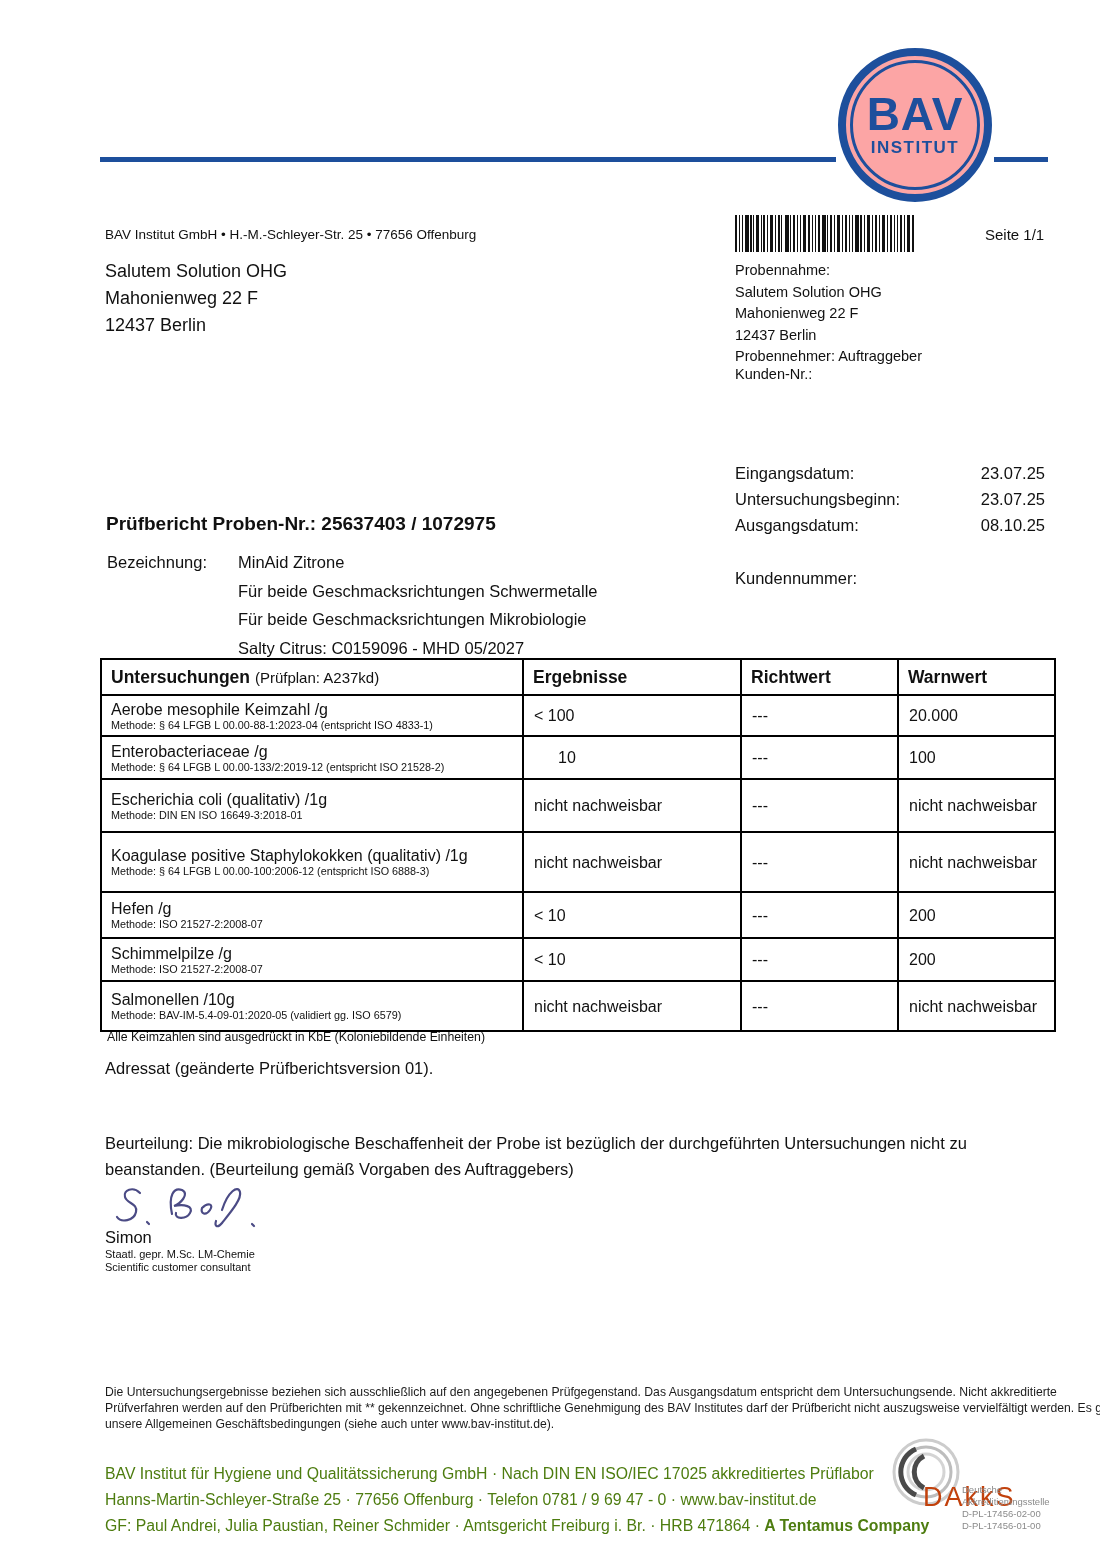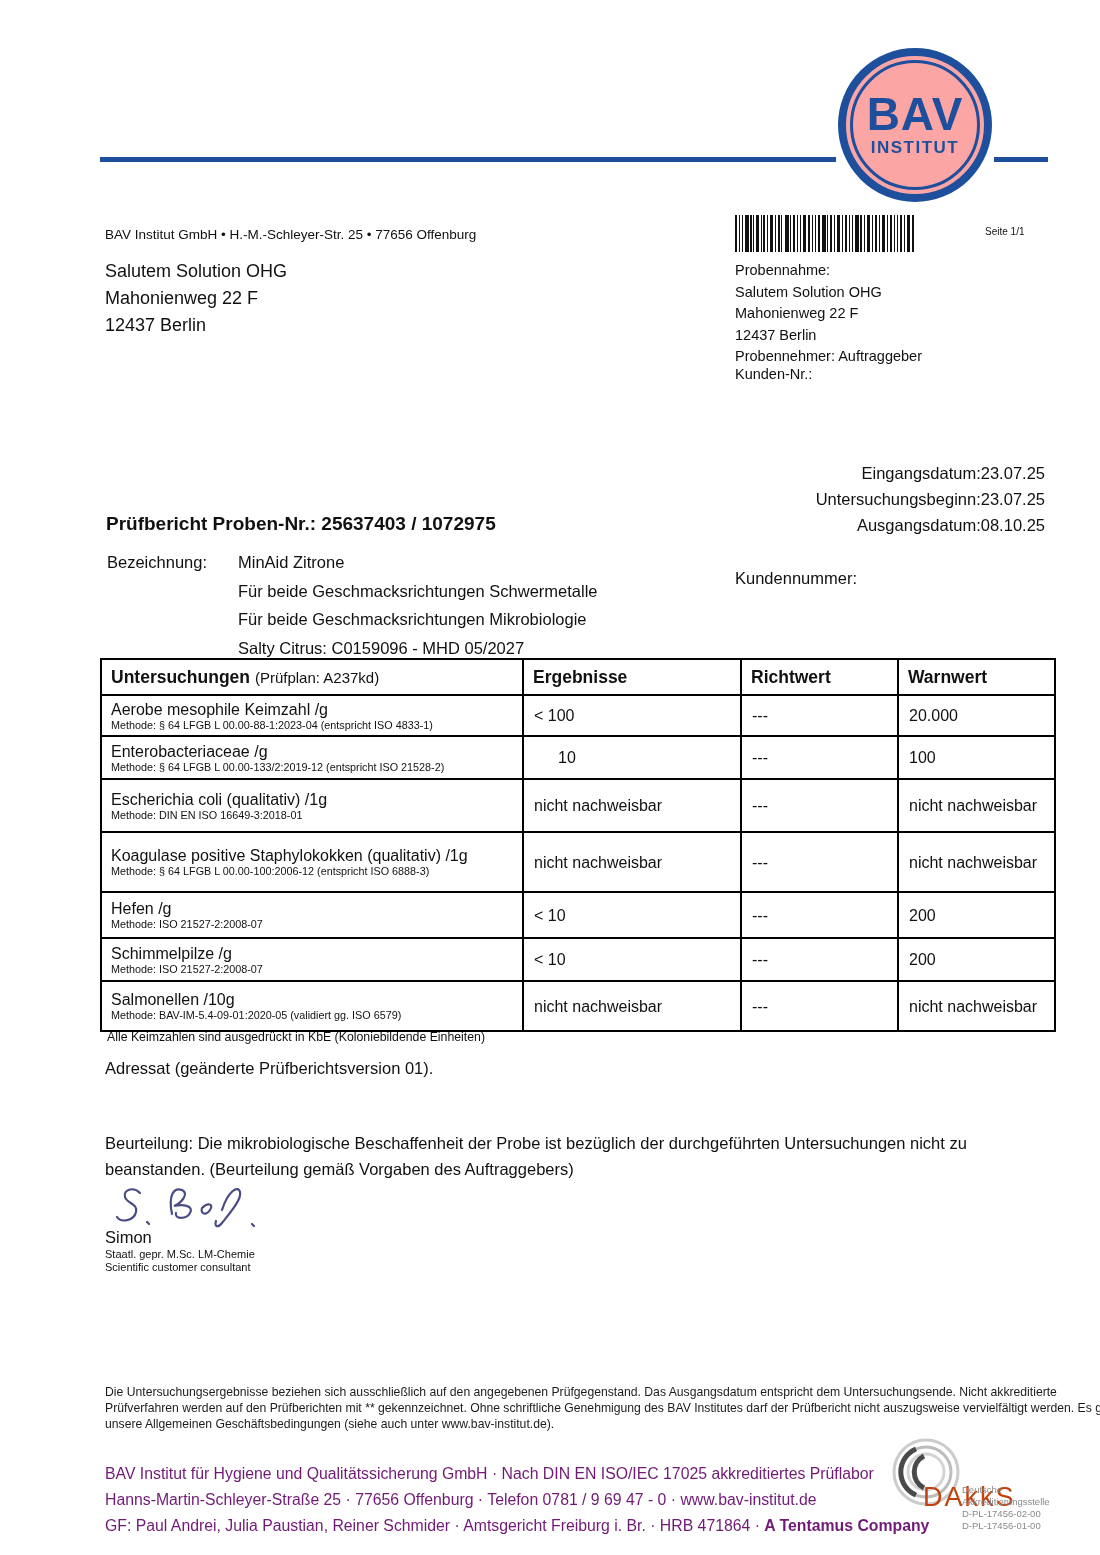--- a/index.html
+++ b/index.html
@@ -23,27 +23,27 @@
     border: 8px solid #1d4f9c; background: #fca5a5;
   }
   .logo-inner {
     position: absolute; inset: 4px; border-radius: 50%;
     border: 3px solid #1d4f9c;
     display: flex; flex-direction: column; align-items: center; justify-content: center;
   }
   .logo-bav { font-size: 46px; font-weight: 700; letter-spacing: 1px; color: #1d4f9c; line-height: 44px; }
   .logo-institut { font-size: 17px; font-weight: 700; letter-spacing: 1.5px; color: #1d4f9c; margin-top: 2px; }
   .barcode { position: absolute; left: 735px; top: 215px; }
-  .seite { position: absolute; left: 985px; top: 226px; font-size: 10px; }
+  .seite { position: absolute; left: 985px; top: 226px; font-size: 15px; }
   .sender { position: absolute; left: 105px; top: 227px; font-size: 13.5px; }
   .recipient { position: absolute; left: 105px; top: 258px; font-size: 18px; line-height: 27px; }
   .probennahme { position: absolute; left: 735px; top: 260px; font-size: 14.5px; line-height: 21.5px; }
   .kundennr { position: absolute; left: 735px; top: 366px; font-size: 14.5px; }
   .dates { position: absolute; left: 735px; top: 460px; width: 310px; font-size: 16.5px; line-height: 26px; }
-  .date-row { display: flex; justify-content: flex-end; }
+  .date-row { display: flex; justify-content: space-between; }
   .kundennummer { position: absolute; left: 735px; top: 569px; font-size: 16.5px; }
   .title { position: absolute; left: 106px; top: 513px; font-size: 19px; font-weight: 700; }
   .bez { position: absolute; left: 107px; top: 548px; font-size: 16.5px; line-height: 28.5px; display: flex; }
   .bez-label { width: 131px; }
   
   table.results {
     position: absolute; left: 100px; top: 658px;
     width: 954px; border-collapse: collapse; table-layout: fixed;
   }
   table.results th, table.results td { border: 2px solid #000; vertical-align: middle; }
@@ -69,21 +69,21 @@
   
   .remark { position: absolute; left: 105px; font-size: 16.5px; line-height: 25.5px; white-space: nowrap; }
   .remark.bemerkung  { top: 1056px; }
   .remark.beurteilung { top: 1131px; }
   
   .sig-svg { position: absolute; left: 112px; top: 1183px; }
   .sig-name { position: absolute; left: 105px; top: 1228px; font-size: 16.5px; }
   .sig-titles { position: absolute; left: 105px; top: 1248px; font-size: 11px; line-height: 13px; }
   
   .legal { position: absolute; left: 105px; top: 1384px; font-size: 12.2px; line-height: 16px; white-space: nowrap; color: #1c1c1c; }
-  .footer { position: absolute; left: 105px; top: 1461px; font-size: 15.8px; line-height: 26px; color: #701a75; white-space: nowrap; }
+  .footer { position: absolute; left: 105px; top: 1461px; font-size: 15.8px; line-height: 26px; color: #4d7c0f; white-space: nowrap; }
   .footer .bold { font-weight: 700; }
   .dakks { position: absolute; left: 890px; top: 1436px; width: 200px; height: 110px; }
   .dakks-arcs { position: absolute; left: 0; top: 0; }
   .dakks-name { position: absolute; left: 33px; top: 18px; font-size: 27px; color: #c2410c; letter-spacing: 2px; margin-top: 28px; }
   .dakks-sub { position: absolute; left: 72px; top: 48px; font-size: 9.5px; line-height: 12px; color: #8a8a8a; }
 </style>
 </head>
 <body>
 
 <div class="page">

